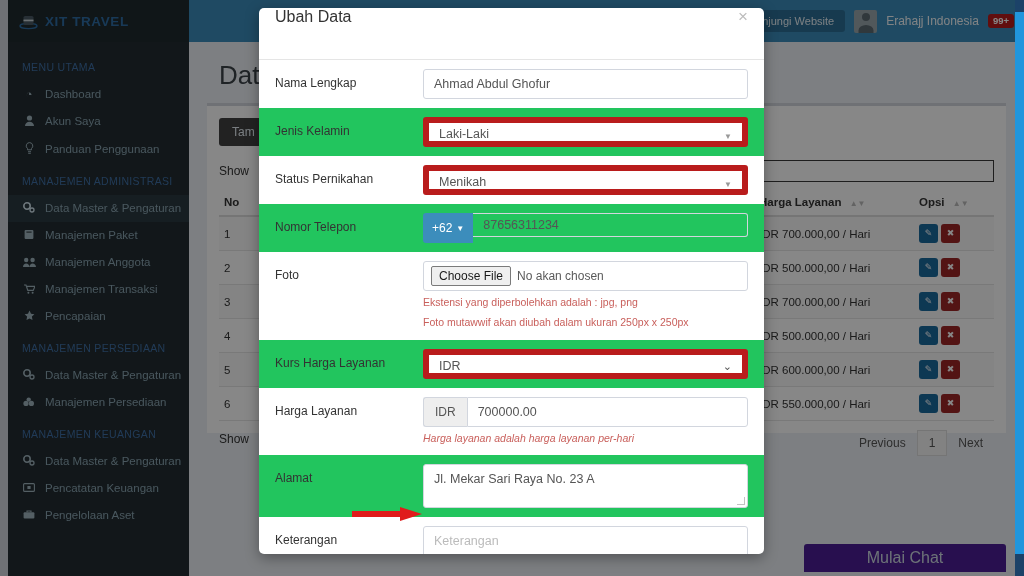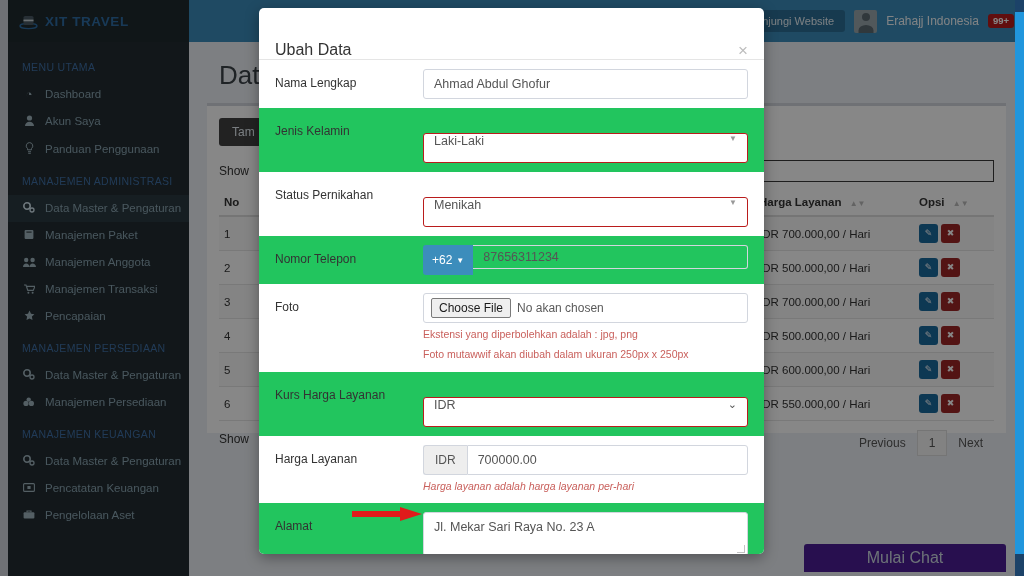--- a/index.html
+++ b/index.html
@@ -159,21 +159,21 @@
   
   #modal {
     position: absolute; left: 259px; top: 8px;
     width: 505px; height: 546px;
     background: #fff; border-radius: 5px;
     box-shadow: 0 4px 14px rgba(0,0,0,.35);
     overflow: hidden;
   }
   .modal-head {
     height: 52px; border-bottom: 1px solid #e5e5e5;
-    display: flex; align-items: flex-end; padding: 0 16px;
+    display: flex; align-items: flex-start; padding: 0 16px;
   }
   .modal-title { font-size: 16px; color: #333; font-weight: 400; }
   .modal-x {
     margin-left: auto; color: #bdbdbd; font-size: 17px; line-height: 1;
   }
   .modal-body { padding: 0; }
 
   .frm-row {
     display: flex; align-items: flex-start;
     padding: 9px 16px; min-height: 34px;
@@ -185,24 +185,24 @@
   }
   .frm-ctl { flex: 1 1 auto; }
 
   .inp {
     width: 100%; height: 30px; border: 1px solid #d2d6de;
     border-radius: 3px; padding: 0 10px;
     font-size: 12.5px; color: #555; background: #fff;
     display: flex; align-items: center;
   }
   .sel {
-    width: 100%; height: 30px; border: 1px solid #b91c1c;
+    width: 100%; height: 30px; border: 6px solid #b91c1c;
     border-radius: 3px; padding: 0 10px;
     font-size: 12.5px; color: #555; background: #fff;
-    display: flex; align-items: flex-start; margin-top: 16px;
+    display: flex; align-items: flex-end;
   }
   .sel .car { margin-left: auto; color: #999; font-size: 8px; }
   .sel .car2 { margin-left: auto; color: #555; font-size: 11px; }
 
   .phone-wrap { display: flex; }
   .cc {
     background: #3c8dbc; color: #fff; font-size: 12px;
     height: 30px; padding: 0 9px; border-radius: 3px 0 0 3px;
     display: flex; align-items: center; gap: 4px;
   }

